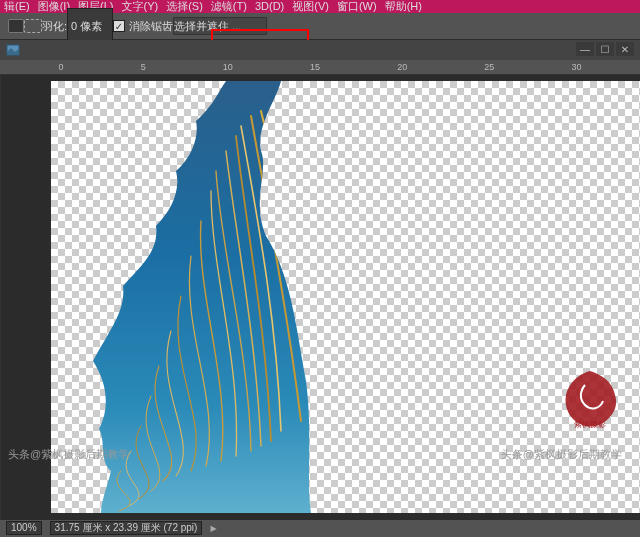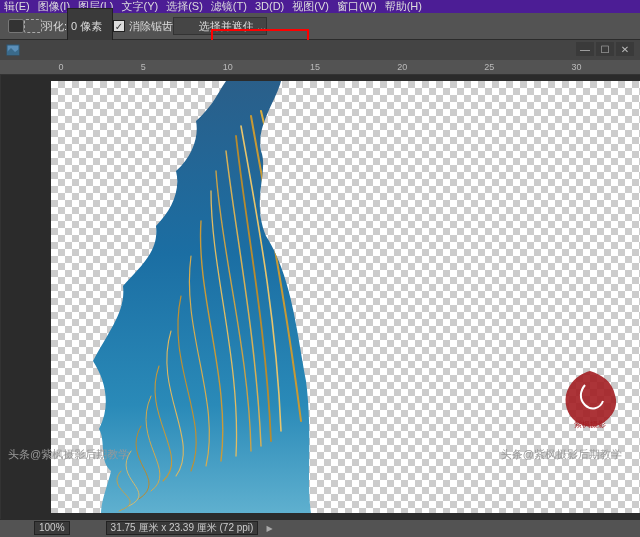--- a/index.html
+++ b/index.html
@@ -1,28 +1,28 @@
 <!DOCTYPE html>
 <html><head>
 <meta charset="utf-8">
 <style>
 * { margin: 0; padding: 0; box-sizing: border-box; }
 body { background: #fff; font-family: "Microsoft YaHei", sans-serif; font-size: 11px; color: #ccc; width: 640px; height: 537px; overflow: hidden; user-select: none; }
 .app { background: #535353; width: 640px; height: 537px; display: flex; flex-direction: column; }
-.menubar { background: #4c1d95; padding: 0 4px; height: 14px; display: flex; gap: 8px; }
+.menubar { background: #be185d; padding: 0 4px; height: 14px; display: flex; gap: 8px; }
 .menubar span { color: #ddd; font-size: 11px; line-height: 13px; }
 .toolbar { background: #535353; height: 27px; border-bottom: 1px solid #2b2b2b; display: flex; align-items: center; padding: 0 8px; gap: 0; }
 .thumb-icon { width: 16px; height: 14px; background: #333; border: 1px solid #777; border-radius: 2px; }
 .new-sel-icon { width: 18px; height: 14px; border: 1px dashed #aaa; border-radius: 2px; }
 .lbl { color: #ddd; font-size: 11px; }
 .input-mini { display: flex; align-items: center; gap: 0; }
 .input-mini input { width: 46px; height: 36px; background: #3a3a3a; border: 1px solid #222; color: #ddd; font-size: 11px; padding: 0 3px; }
 .check { display: flex; align-items: center; gap: 4px; }
 .check-box { width: 12px; height: 12px; background: #ddd; border: 1px solid #222; display: flex; align-items: center; justify-content: center; font-size: 10px; color: #333; }
-.sel-mask-btn { width: 94px; height: 18px; background: #454545; border: 1px solid #333; color: #ddd; font-size: 11px; text-align: right; line-height: 16px; }
+.sel-mask-btn { width: 94px; height: 18px; background: #454545; border: 1px solid #333; color: #ddd; font-size: 11px; text-align: left; line-height: 16px; }
 .highlight { position: absolute; left: 211px; top: 16px; width: 98px; height: 22px; border: 2px solid #f00; pointer-events: none; }
 .tabbar { background: #444; height: 22px; display: flex; align-items: center; padding: 0 6px; position: relative; }
 .doc-icon { width: 14px; height: 12px; margin-right: 4px; }
 .doc-icon svg { width: 100%; height: 100%; }
 .tab-label { color: #fff; font-size: 11px; }
 .wincontrols { position: absolute; right: 6px; top: 2px; display: flex; gap: 2px; }
 .winbtn { width: 18px; height: 14px; background: #3a3a3a; color: #bbb; font-size: 10px; display: flex; align-items: center; justify-content: center; }
 .ruler-h { height: 16px; background: #535353; border-bottom: 1px solid #333; display: flex; justify-content: space-around; align-items: center; color: #bbb; font-size: 9px; padding: 0 20px; }
 .canvas-zone { display: flex; flex: 1; background: #2b2b2b; position: relative; }
 .ruler-v { width: 18px; background: #535353; border-right: 1px solid #333; }
@@ -37,21 +37,21 @@
     linear-gradient(-45deg,transparent 75%,#ccc 75%);
   background-size:14px 14px;
   background-position:0 0,0 7px,7px -7px,-7px 0;
   background-color:#fff;
 }
 .art { position: absolute; inset: 0; }
 .watermark-bl { position: absolute; left: 8px; bottom: 57px; color: #999; font-size: 11px; }
 .watermark-br { position: absolute; right: 18px; bottom: 57px; color: #999; font-size: 11px; }
 .stamp { position: absolute; right: 18px; bottom: 80px; width: 66px; height: 66px; }
 .statusbar { height: 20px; background: #535353; border-top: 1px solid #2b2b2b; display: flex; align-items: center; padding: 0 6px; gap: 8px; color: #ccc; font-size: 10px; }
-.status-field { background: #3a3a3a; border: 1px solid #222; height: 14px; padding: 0 4px; line-height: 12px; margin-left: 28px; }
+.status-field { background: #3a3a3a; border: 1px solid #222; height: 14px; padding: 0 4px; line-height: 12px; }
 .status-arrow { color: #aaa; font-size: 8px; }
 </style>
 </head>
 <body>
 
 <div class="app">
   <div class="menubar">
     <span>辑(E)</span>
     <span>图像(I)</span>
     <span>图层(L)</span>

